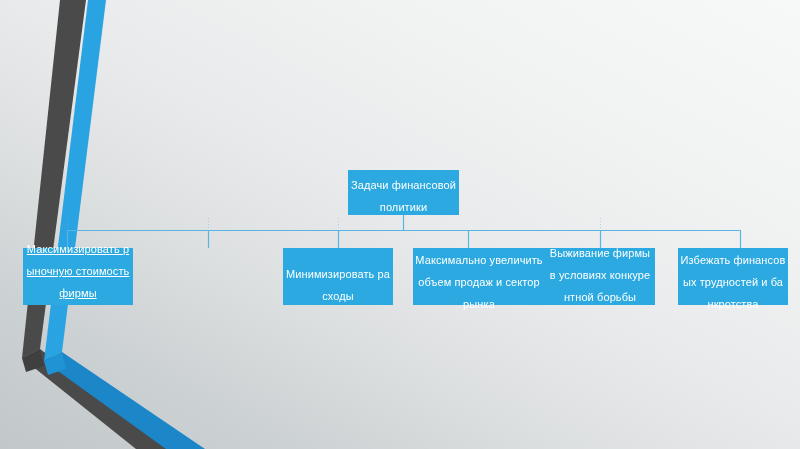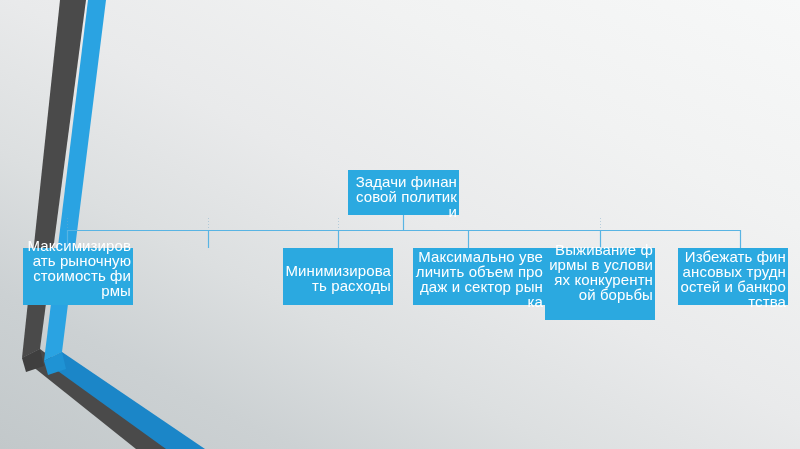--- a/index.html
+++ b/index.html
@@ -40,23 +40,23 @@
     height: 449px;
     pointer-events: none;
   }
 
   
   .node {
     position: absolute;
     box-sizing: border-box;
     background: #2ba9e0;
     color: #ffffff;
-    font-size: 15px;
-    line-height: 15px;
-    text-align: right;
+    font-size: 11px;
+    line-height: 22px;
+    text-align: center;
     letter-spacing: 0.1px;
     display: block;
     overflow: visible;
     white-space: normal;
     word-break: break-all;
   }
 
   .node .txt {
     display: block;
     position: absolute;
@@ -73,25 +73,25 @@
   }
   #node-root .txt {
     top: 4px;
   }
 
   
   #node-c0 { left: 23px;  top: 248px; width: 110px; height: 57px; }
   #node-c1 { left: 153px; top: 248px; width: 110px; height: 57px; }
   #node-c2 { left: 283px; top: 248px; width: 110px; height: 57px; padding-left: 16px; }
   #node-c3 { left: 413px; top: 248px; width: 132px; height: 57px; }
-  #node-c4 { left: 545px; top: 248px; width: 110px; height: 72px; }
+  #node-c4 { left: 545px; top: 248px; width: 110px; height: 57px; }
   #node-c5 { left: 678px; top: 248px; width: 110px; height: 57px; }
 
   
-  #node-c0 .txt { top: -10px; }
+  #node-c0 .txt { top: -10px; text-decoration: underline; }
   #node-c1 .txt { top: 15px; }
   #node-c2 .txt { top: 15px; }
   #node-c3 .txt { top: 1px; }
   #node-c4 .txt { top: -6px; }
   #node-c5 .txt { top: 1px; }
 
   
   .dot-artifact {
     position: absolute;
     width: 1px;

